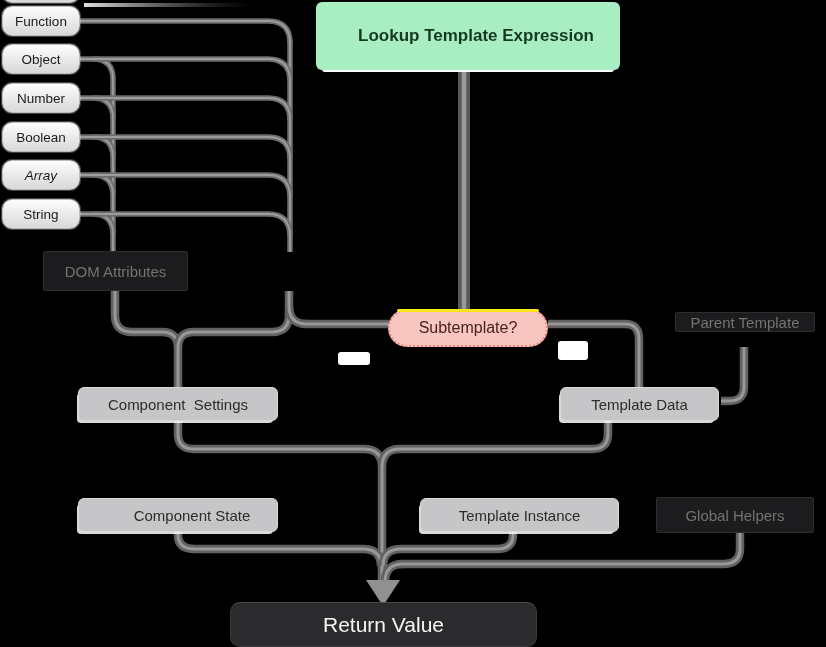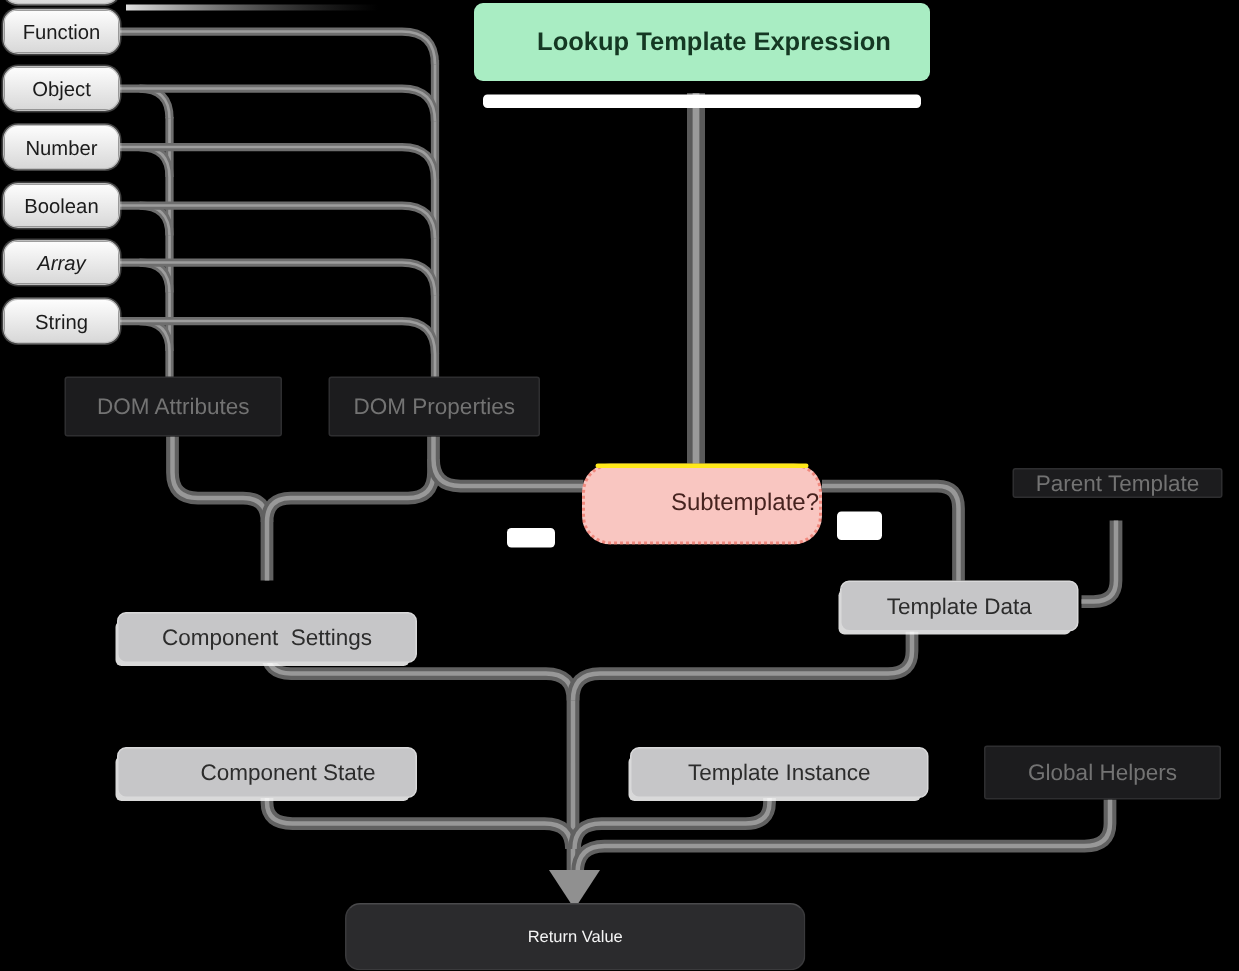--- a/index.html
+++ b/index.html
@@ -32,21 +32,21 @@
 
   .green{background:#a9edc3;border-radius:6px;color:#153823;
          font-size:17px;font-weight:700;}
 
   .pink{background:#f9c6c1;border:2px dotted #f0897e;border-radius:19px;
         color:#46231f;font-size:16px;}
   .pink .ystripe{position:absolute;left:7px;right:7px;top:-2px;height:3px;
         background:#ffe81a;border-radius:2px;}
 
   .return{background:#2b2b2d;border:1px solid #3a3a3c;border-top:1px solid #4a4a4c;
-          border-radius:10px;color:#f5f5f5;font-size:11px;}
+          border-radius:10px;color:#f5f5f5;font-size:21px;}
 
   .wfrag{position:absolute;background:#ffffff;border-radius:3px;}
 </style>
 </head>
 <body>
 
 <div id="stage">
 
   <svg id="wires" width="826" height="647" viewBox="0 0 826 647">
     <defs>
@@ -126,33 +126,32 @@
 
   <div class="node pill" style="top:-24px;height:27px;"></div>
 
   <div class="node pill" style="top:6px;">Function</div>
   <div class="node pill" style="top:44px;">Object</div>
   <div class="node pill" style="top:83px;">Number</div>
   <div class="node pill" style="top:122px;">Boolean</div>
   <div class="node pill" style="top:160px;font-style:italic;">Array</div>
   <div class="node pill" style="top:199px;">String</div>
 
-  <div class="node green" style="left:316px;top:2px;width:304px;height:52px;padding-left:16px;">Lookup Template Expression</div>
+  <div class="node green" style="left:316px;top:2px;width:304px;height:68px;padding-left:16px;">Lookup Template Expression</div>
 
   <div class="node dark" style="left:43px;top:251px;width:145px;height:40px;">DOM Attributes</div>
-  <div class="node dark" style="left:219px;top:251px;width:141px;height:40px;">DOM Properties</div>
 
-  <div class="node pink" style="left:388px;top:309px;width:160px;height:54px;justify-content:flex-end;">
+  <div class="node pink" style="left:388px;top:309px;width:160px;height:38px;">
     <div class="ystripe"></div>
     <span>Subtemplate?</span>
   </div>
 
   <div class="node dark" style="left:675px;top:312px;width:140px;height:20px;">Parent Template</div>
 
-  <div class="node gray" style="left:78px;top:408px;width:200px;height:34px;">Component  Settings</div>
+  <div class="node gray" style="left:78px;top:387px;width:200px;height:34px;">Component  Settings</div>
   <div class="node gray" style="left:560px;top:387px;width:159px;height:34px;">Template Data</div>
 
   <div class="node gray" style="left:78px;top:498px;width:200px;height:34px;padding-left:28px;">Component State</div>
   <div class="node gray" style="left:420px;top:498px;width:199px;height:34px;">Template Instance</div>
   <div class="node dark" style="left:656px;top:497px;width:158px;height:36px;">Global Helpers</div>
 
   <div class="node return" style="left:230px;top:602px;width:307px;height:45px;">Return Value</div>
 
 </div>
 

